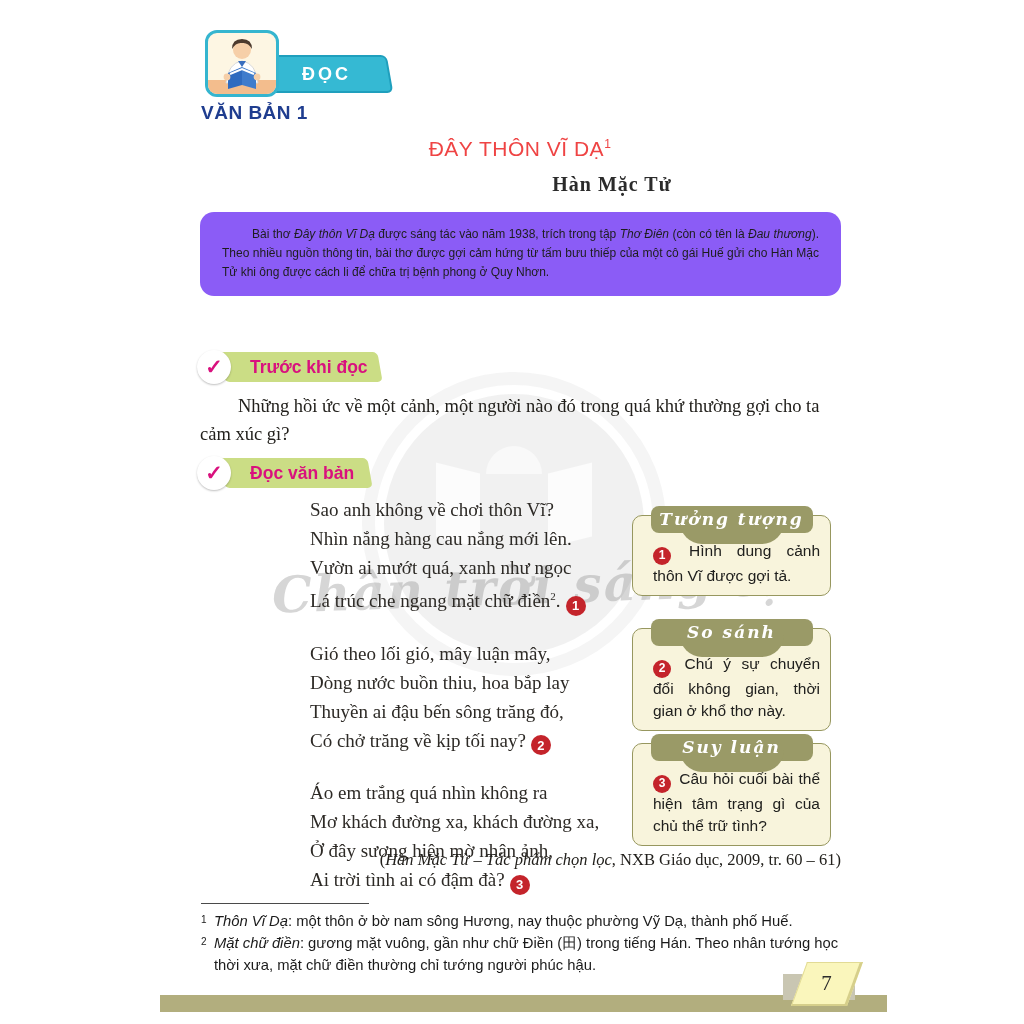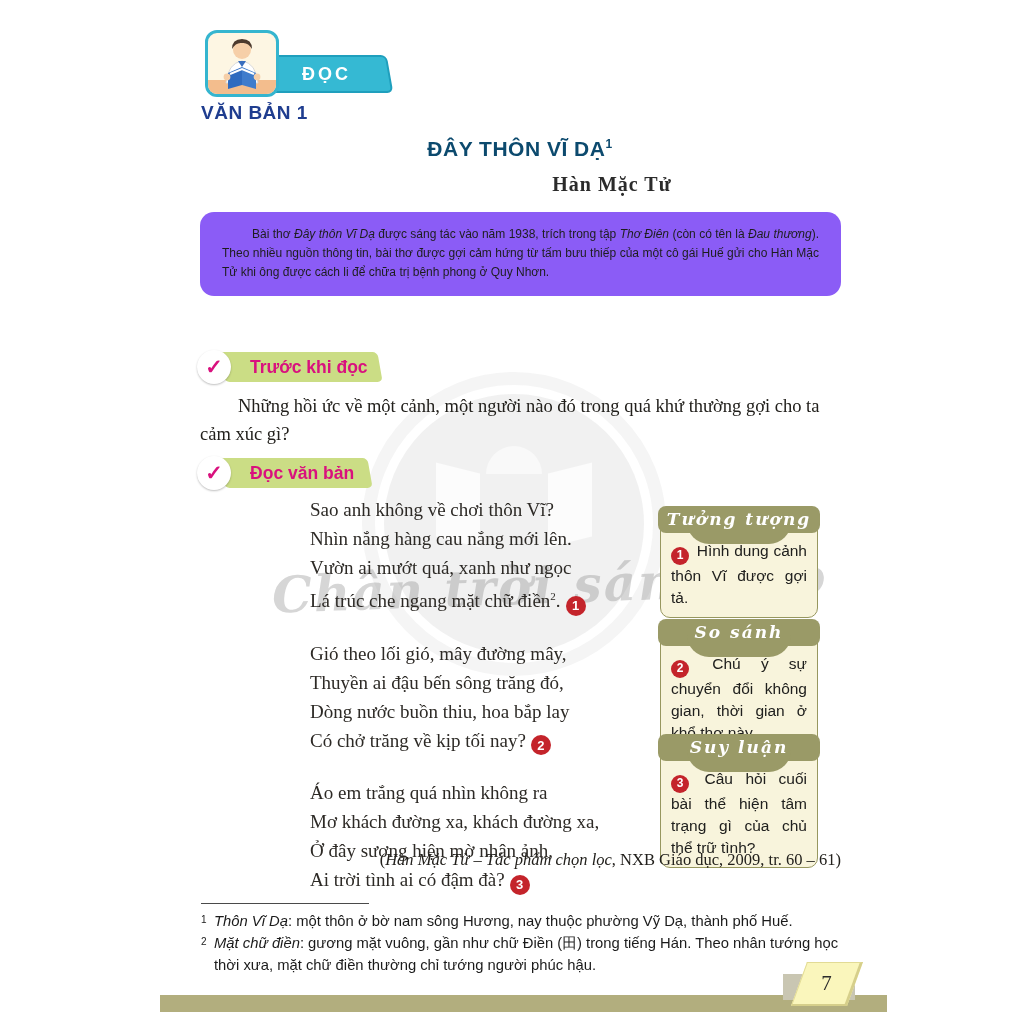--- a/index.html
+++ b/index.html
@@ -30,21 +30,21 @@
                 transform:skewX(10deg); display:flex; align-items:center; justify-content:center; }
   .doc-banner span { transform:skewX(-10deg); color:#ffffff; font-weight:bold; font-size:18px;
                      letter-spacing:3px; }
   .hdr-icon { position:absolute; left:205px; top:30px; width:74px; height:67px;
               background:#fdf6e3; border:3px solid #35b5cf; border-radius:12px; overflow:hidden; }
   .vanban { position:absolute; left:201px; top:102px; font-size:19px; font-weight:bold;
             color:#1f3d8f; letter-spacing:0.5px; }
 
   
   .title { position:absolute; left:200px; top:137px; width:640px; text-align:center;
-           font-size:21px; font-weight:bold; color:#0c4a6e; letter-spacing:0.5px; }
+           font-size:21px; font-weight:normal; color:#ef4444; letter-spacing:0.5px; }
   .title sup { font-size:12px; }
   .author { position:absolute; left:200px; top:173px; width:640px; text-align:center;
             transform:translateX(92px); font-family:"Liberation Serif", serif;
             font-weight:bold; font-size:20px; color:#2b2b2b; letter-spacing:1px; }
 
   
   .intro { position:absolute; left:200px; top:212px; width:641px; background:#8b5cf6;
            border-radius:14px; padding:13px 22px 13px 22px; font-size:12px; line-height:1.6;
            color:#1d1d1d; text-align:justify; text-indent:30px; }
   .intro i { font-style:italic; }
@@ -71,22 +71,22 @@
           font-size:19px; color:#2d2a26; }
   .stanza { margin-bottom:23px; }
   .stanza div { line-height:29px; }
   .poem sup { font-size:11px; }
   .num { display:inline-flex; width:20px; height:20px; border-radius:50%; background:#c4242b;
          color:#ffffff; font-family:"Liberation Sans", sans-serif; font-weight:bold;
          font-size:13px; align-items:center; justify-content:center; vertical-align:-3px;
          margin-left:5px; }
 
   
-  .note { position:absolute; left:660px; width:158px; background:#f8f4dc;
-          border:1.5px solid #97975f; border-radius:10px; padding:24px 10px 8px 10px;
+  .note { position:absolute; left:632px; width:199px; background:#f8f4dc;
+          border:1.5px solid #97975f; border-radius:10px; padding:24px 10px 8px 20px;
           font-size:15.5px; line-height:1.42; color:#20201e; text-align:justify; }
   .note .num { width:18px; height:18px; font-size:12px; margin:0 3px 0 0; vertical-align:-3px; }
   .note-tab { position:absolute; top:-10px; left:50%; transform:translateX(-50%);
               background:#9a9a67; border-radius:8px; padding:1px 0 2px 0; width:162px;
               text-align:center; }
   .note-tab::after { content:''; position:absolute; left:50%; bottom:-11px;
                      transform:translateX(-50%); width:104px; height:22px; background:#9a9a67;
                      border-radius:0 0 52px 52px; z-index:-1; }
   .note-tab span { font-family:"DejaVu Serif", serif; font-style:italic; font-weight:bold;
                    color:#ffffff; font-size:17px; letter-spacing:2px; }
@@ -173,23 +173,23 @@
     </div>
 
     <div class="poem">
       <div class="stanza">
         <div>Sao anh không về chơi thôn Vĩ?</div>
         <div>Nhìn nắng hàng cau nắng mới lên.</div>
         <div>Vườn ai mướt quá, xanh như ngọc</div>
         <div><span>Lá trúc che ngang mặt chữ điền</span><sup>2</sup><span>.</span><span class="num">1</span></div>
       </div>
       <div class="stanza">
-        <div>Gió theo lối gió, mây đường mây,</div>
+        <div>Gió theo lối gió, mây luận mây,</div>
+        <div>Dòng nước buồn thiu, hoa bắp lay</div>
         <div>Thuyền ai đậu bến sông trăng đó,</div>
-        <div>Dòng nước buồn thiu, hoa bắp lay</div>
         <div><span>Có chở trăng về kịp tối nay?</span><span class="num">2</span></div>
       </div>
       <div class="stanza">
         <div>Áo em trắng quá nhìn không ra</div>
         <div>Mơ khách đường xa, khách đường xa,</div>
         <div>Ở đây sương hiện mờ nhân ảnh,</div>
         <div><span>Ai trời tình ai có đậm đà?</span><span class="num">3</span></div>
       </div>
     </div>
 

